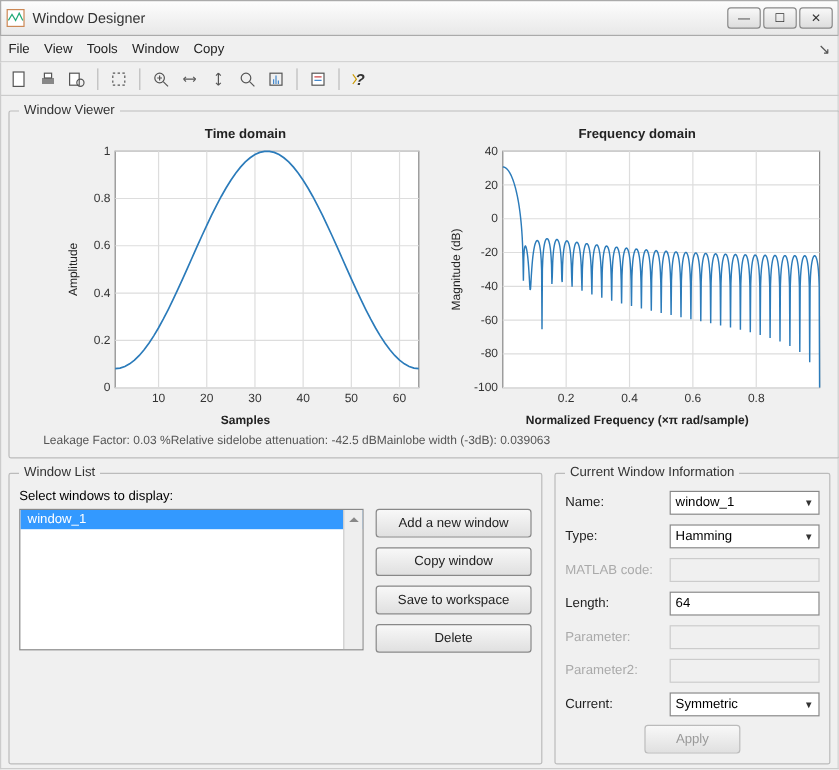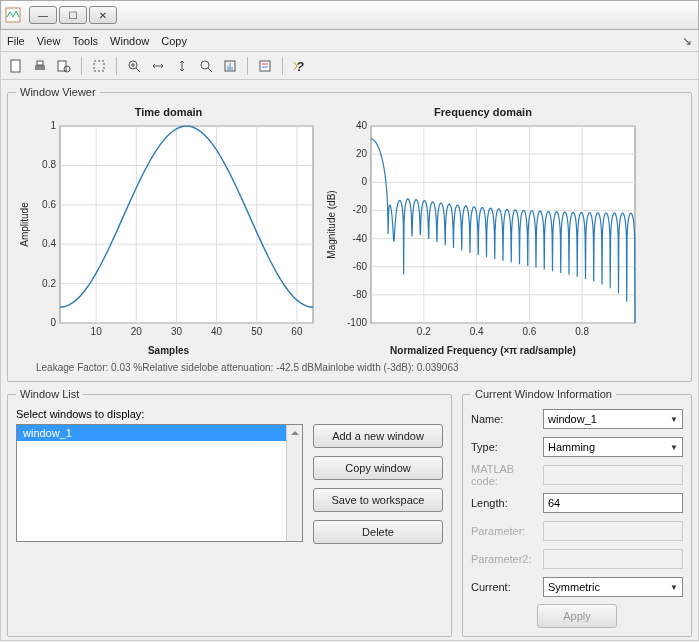--- a/index.html
+++ b/index.html
@@ -10,56 +10,57 @@
 .win-btn { width: 28px; height: 18px; margin-left: 2px; border: 1px solid #888; background: linear-gradient(#f8f8f8,#ddd); border-radius: 3px; display: flex; align-items: center; justify-content: center; font-size: 10px; color: #333; }
 .menubar { height: 22px; background: #f0f0f0; border: 1px solid #ccc; border-top: none; display: flex; align-items: center; padding: 0 6px; gap: 12px; }
 .menu-item { color: #222; cursor: default; }
 .menubar .arrow { margin-left: auto; color: #555; font-size: 12px; }
 .toolbar { height: 28px; background: #f0f0f0; border: 1px solid #ccc; border-top: none; display: flex; align-items: center; padding: 0 6px; gap: 6px; }
 .tb-btn { width: 18px; height: 18px; display: flex; align-items: center; justify-content: center; cursor: default; }
 .tb-sep { width: 1px; height: 18px; background: #bbb; margin: 0 2px; }
 .content { padding: 6px; border: 1px solid #ccc; border-top: none; height: 561px; }
 fieldset { border: 1px solid #bbb; border-radius: 2px; padding: 8px; margin-bottom: 6px; }
 legend { padding: 0 4px; color: #333; }
-.viewer-plots { display: flex; gap: 2px; }
+.viewer-plots { display: flex; gap: 14px; margin-left: 36px; }
 .plot-wrap { display: flex; flex-direction: column; align-items: center; }
 .plot-title { font-size: 11px; font-weight: bold; margin-bottom: 2px; color: #222; }
 .axis-label { font-size: 10px; color: #222; font-weight: bold; }
 .stats { display: flex; justify-content: flex-start; padding: 6px 20px 0; color: #555; font-size: 10px; }
 .bottom { display: flex; gap: 10px; }
 .window-list-box { flex: 1; }
 .list-instr { margin-bottom: 4px; }
 .list-body { display: flex; gap: 10px; }
 .listbox { flex: 1; height: 118px; background: #fff; border: 1px solid #888; overflow: hidden; position: relative; }
 .list-item { padding: 2px 6px; }
 .list-item.sel { background: #3399ff; color: #fff; }
 .list-scroll { position: absolute; right: 0; top: 0; width: 16px; height: 100%; background: #eee; border-left: 1px solid #ccc; }
 .list-btns { display: flex; flex-direction: column; gap: 8px; width: 130px; }
 .btn { height: 24px; background: linear-gradient(#f8f8f8,#e0e0e0); border: 1px solid #888; border-radius: 3px; font-size: 11px; color: #222; display: flex; align-items: center; justify-content: center; cursor: default; }
 .btn.disabled { color: #999; border-color: #bbb; }
 .info-box { width: 230px; }
 .form-row { display: flex; align-items: center; margin-bottom: 6px; height: 22px; }
-.form-row label { width: 72px; color: #222; }
+.form-row label { width: 87px; color: #222; }
 .form-row label.dis { color: #aaa; }
 .form-row .ctrl { flex: 1; }
 .combo, .txt { width: 100%; height: 20px; border: 1px solid #888; background: #fff; font-size: 11px; padding: 0 4px; display: flex; align-items: center; justify-content: space-between; }
 .combo .car { font-size: 8px; color: #333; }
 .txt.dis, .combo.dis { background: #f0f0f0; border-color: #ccc; }
 svg { display: block; }
 </style>
 </head>
 <body>
 
 <div class="titlebar">
   <span class="app-icon">
     <svg width="16" height="16" viewBox="0 0 16 16">
         <rect x="1" y="1" width="14" height="14" fill="#fff" stroke="#c85" stroke-width="1"></rect>
         <path d="M2 10 L5 5 L8 10 L11 4 L14 10" stroke="#2a7" fill="none"></path>
       </svg>
   </span>
+  <span class="title">Window Designer</span>
   <div class="win-btn">—</div>
   <div class="win-btn">☐</div>
   <div class="win-btn">✕</div>
 </div>
 
 <div class="menubar">
   <span class="menu-item">File</span>
   <span class="menu-item">View</span>
   <span class="menu-item">Tools</span>
   <span class="menu-item">Window</span>

